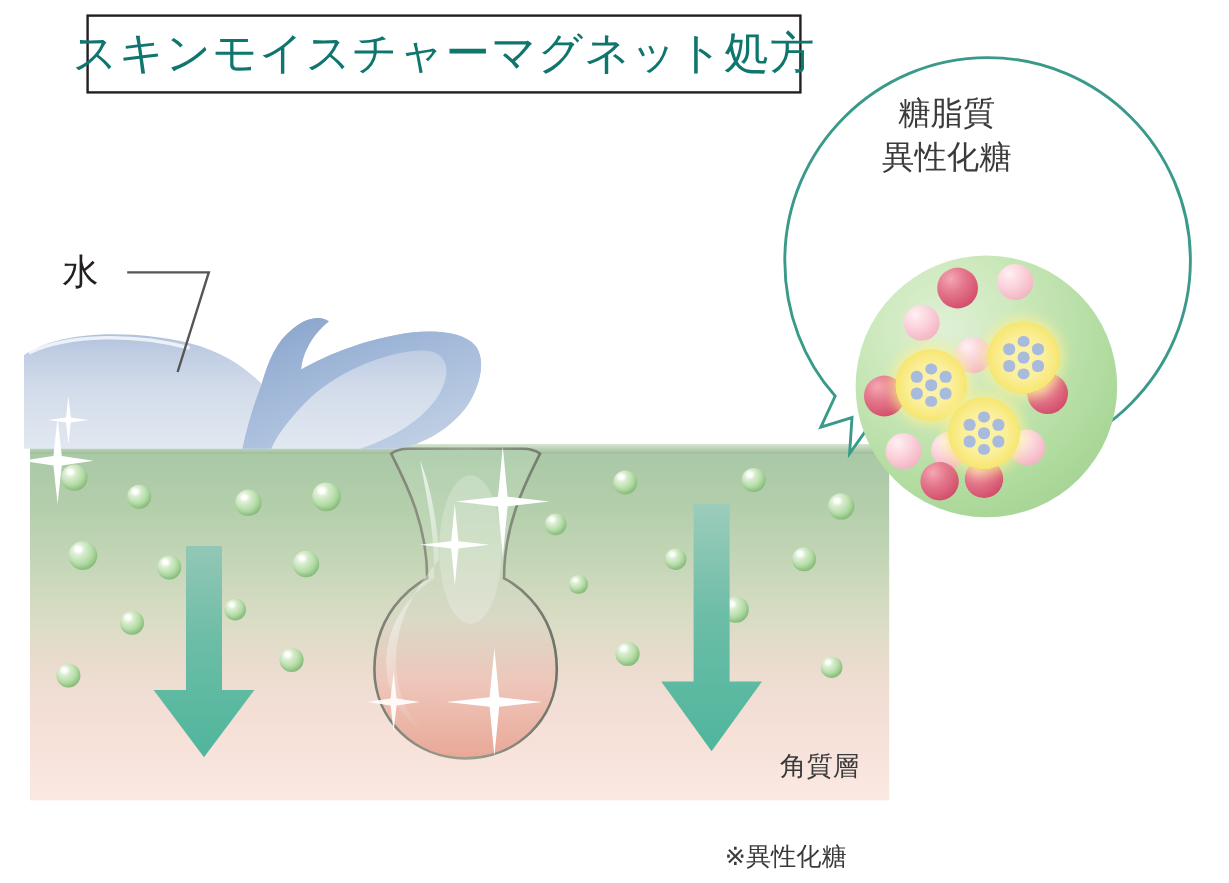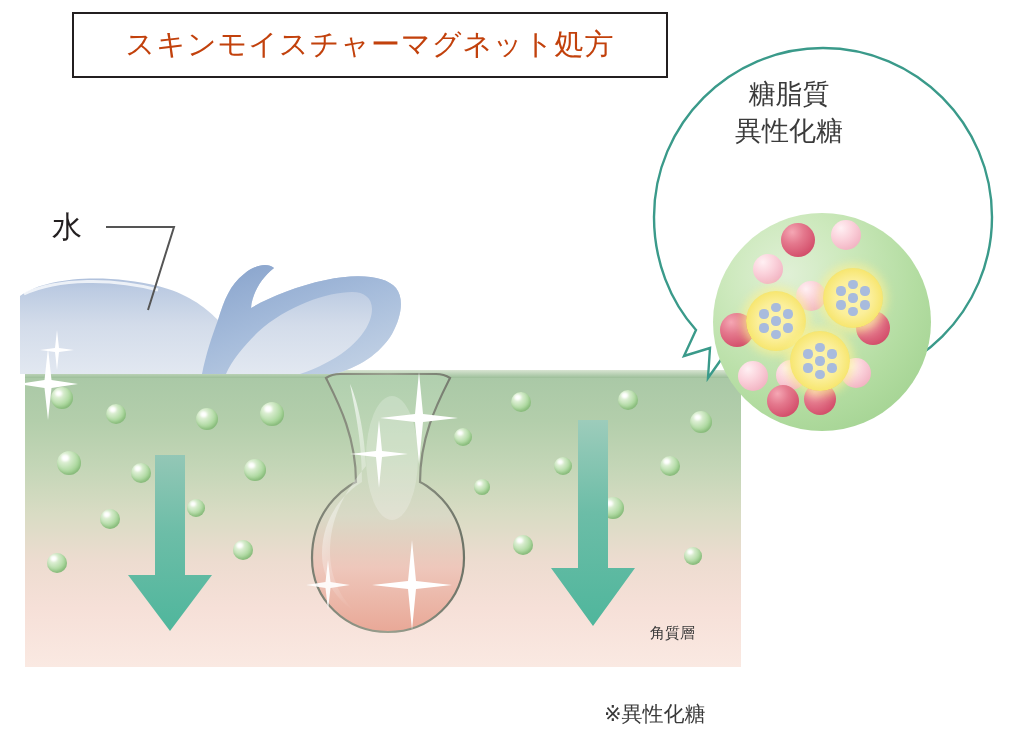--- a/index.html
+++ b/index.html
@@ -27,23 +27,23 @@
     height: 66px;
     border: 2px solid #231f20;
     box-sizing: border-box;
     background: #ffffff;
     display: flex;
     align-items: center;
     justify-content: center;
     z-index: 40;
   }
   #title-text {
-    font-size: 29px;
+    font-size: 37px;
     letter-spacing: 1px;
-    color: #c2410c;
+    color: #0f766e;
     white-space: nowrap;
     font-weight: 400;
   }
 
   
   #skin-block {
     position: absolute;
     left: 25px;
     top: 374px;
     width: 716px;
@@ -196,21 +196,21 @@
     position: absolute;
     border-radius: 50%;
     background: #a8bbdd;
   }
 
   
   #stratum-label {
     position: absolute;
     left: 650px;
     top: 624px;
-    font-size: 15px;
+    font-size: 22px;
     color: #3a3a3a;
     z-index: 14;
   }
 
   
   #footnote {
     position: absolute;
     left: 604px;
     top: 700px;
     font-size: 21px;

